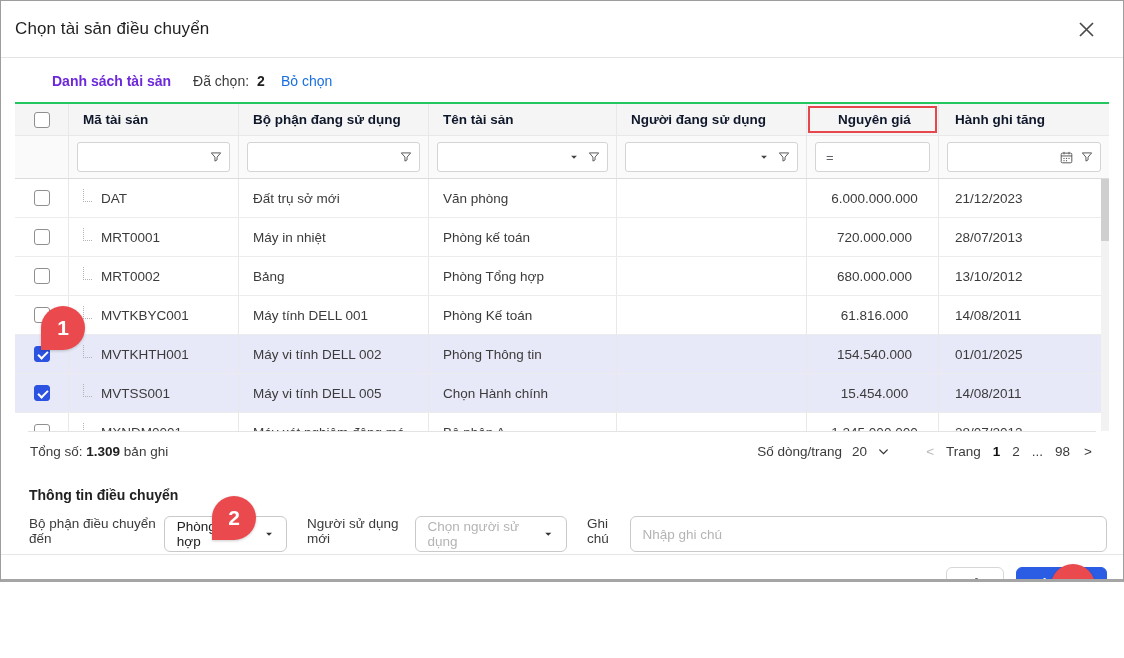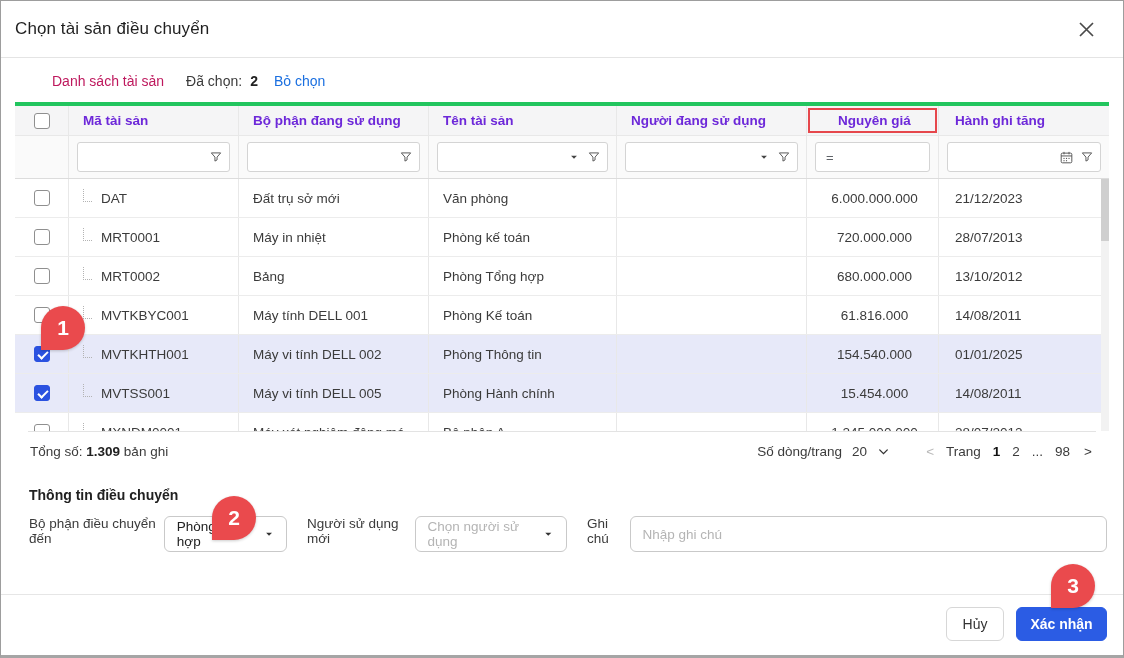--- a/index.html
+++ b/index.html
@@ -1,34 +1,34 @@
 <!DOCTYPE html>
 <html><head>
 <meta charset="utf-8">
 <style>
   * { margin:0; padding:0; box-sizing:border-box; }
   html,body { width:1124px; height:658px; background:#fff; font-family:"Liberation Sans","DejaVu Sans",sans-serif; color:#3b3b3b; }
-  .modal { position:relative; width:1124px; height:658px; background:#fff; border:1px solid #9d9d9d; border-bottom:3px solid #a5a5a5; display:flex; flex-direction:column; overflow:hidden; }
+  .modal { position:relative; width:1124px; height:582px; background:#fff; border:1px solid #9d9d9d; border-bottom:3px solid #a5a5a5; display:flex; flex-direction:column; overflow:hidden; }
 
   
   .dlg-header { height:57px; flex:0 0 auto; display:flex; align-items:center; justify-content:space-between; padding:0 25px 0 14px; border-bottom:1px solid #e4e4e4; }
   .dlg-title { font-size:17px; font-weight:500; color:#1f1f1f; letter-spacing:.1px; }
   .close-btn { width:24px; height:24px; display:flex; align-items:center; justify-content:center; cursor:pointer; }
 
   
   .toolbar { flex:0 0 auto; display:flex; align-items:center; gap:8px; padding:15px 14px 13px 14px; font-size:14px; }
-  .toolbar .list-label { font-weight:normal; color:#be185d; margin-right:14px;padding-left:37px; }
+  .toolbar .list-label { font-weight:bold; color:#6d28d9; margin-right:14px;padding-left:37px; }
   .toolbar .sel-label { color:#3b3b3b; }
   .toolbar .sel-count { font-weight:bold; color:#212121; }
   .toolbar .deselect { color:#1a6fe0; margin-left:8px; cursor:pointer; }
 
   
   .table-wrap { flex:0 0 auto; margin:0 14px; position:relative; }
   .trow { display:grid; grid-template-columns:54px 170px 190px 188px 190px 132px 1fr; align-items:center; }
-  .thead { background:#f5f5f6; border-top:4px solid #22c55e; border-bottom:1px solid #e8e8e8; height:34px; font-weight:bold; font-size:13.5px; color:#6d28d9; }
+  .thead { background:#f5f5f6; border-top:2px solid #22c55e; border-bottom:1px solid #e8e8e8; height:34px; font-weight:bold; font-size:13.5px; color:#0f172a; }
   .thead .cell, .tfilter .cell, .tbody-row .cell { height:100%; display:flex; align-items:center; border-right:1px solid #e8e8e8; padding:0 14px; overflow:hidden; white-space:nowrap; }
   .thead .cell:last-child, .tfilter .cell:last-child, .tbody-row .cell:last-child { border-right:none; }
   .cell.c-price { justify-content:center; padding-right:10px; }
   .cell.c-date  { padding-left:16px; }
   .hd-price { position:relative; }
   .red-outline { position:absolute; inset:2px 1px; border:2px solid #e6474c; pointer-events:none; }
   .tfilter { background:#fafafa; border-bottom:1px solid #dcdcdc; height:43px; }
   .f-input { flex:1; height:30px; background:#fff; border:1px solid #d4d4d4; border-radius:3px; display:flex; align-items:center; padding:0 6px; gap:6px; min-width:0; }
   .f-input .spacer { flex:1; }
   .eq-sign { color:#5f6368; font-size:13px; padding-left:4px; }
@@ -263,21 +263,21 @@
     </div>
           <div class="trow tbody-row selected">
       <div class="cell c-check">
               <span class="cb checked"></span>
             </div>
       <div class="cell">
               <span class="tree-conn"></span>
               <span>MVTSS001</span>
             </div>
       <div class="cell">Máy vi tính DELL 005</div>
-      <div class="cell">Phòng Hành chính</div>
+      <div class="cell">Chọn Hành chính</div>
       <div class="cell"></div>
       <div class="cell c-price">15.454.000</div>
       <div class="cell c-date">14/08/2011</div>
     </div>
           <div class="trow tbody-row">
       <div class="cell c-check">
               <span class="cb"></span>
             </div>
       <div class="cell">
               <span class="tree-conn"></span>

